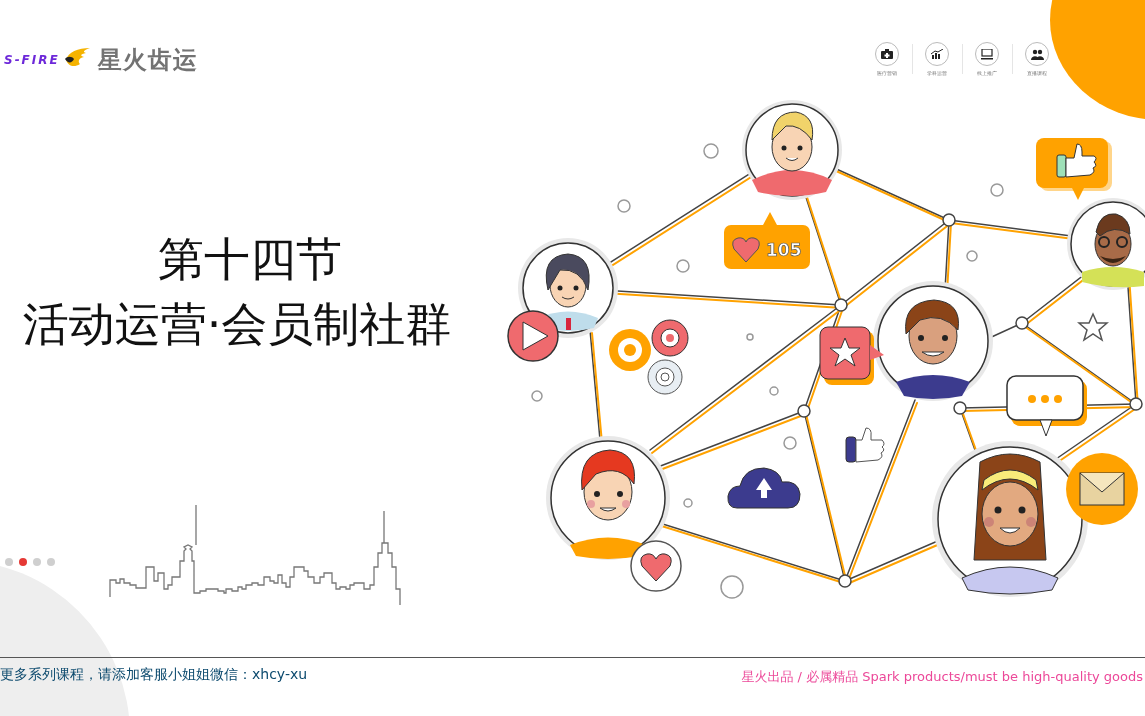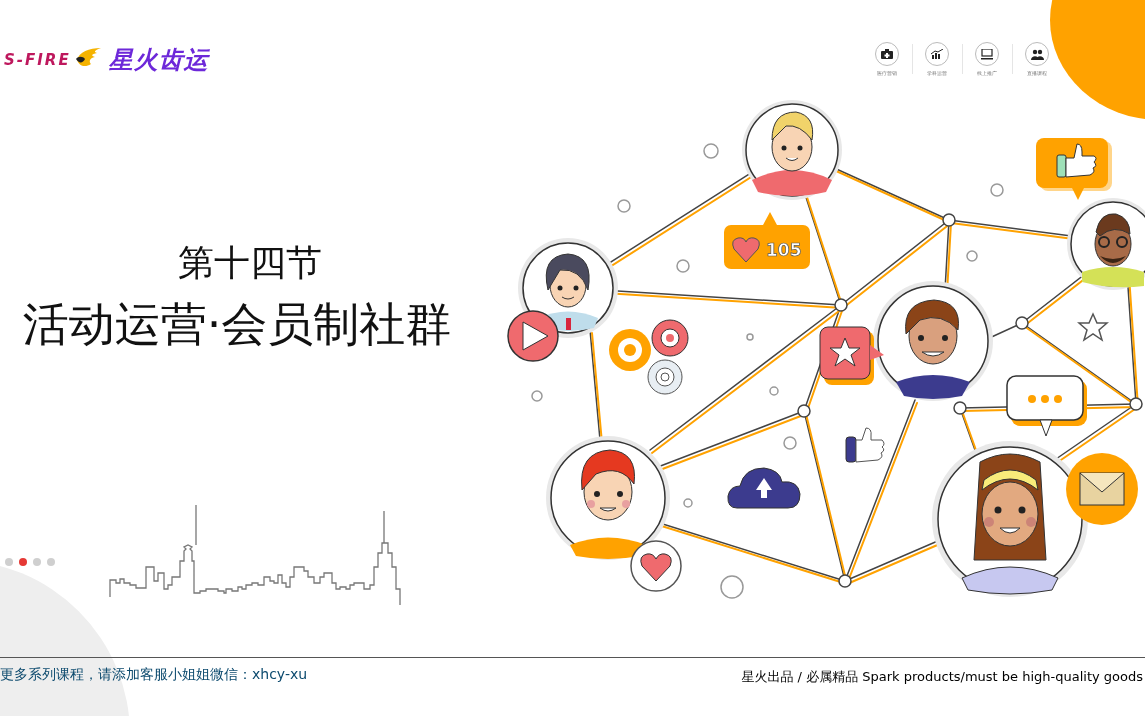--- a/index.html
+++ b/index.html
@@ -1,37 +1,37 @@
 <!DOCTYPE html>
 <html><head>
 <meta charset="utf-8">
 <style>
   html, body { margin:0; padding:0; }
   body { width:1145px; height:716px; position:relative; overflow:hidden; background:#ffffff; font-family:"DejaVu Sans", sans-serif; }
   .abs { position:absolute; }
   .orange-blob { position:absolute; left:1050px; top:-80px; width:220px; height:200px; background:#FFA200; border-radius:50%; }
   .grey-blob { position:absolute; left:-220px; top:560px; width:350px; height:350px; background:#eeeeee; border-radius:50%; }
   .logo { position:absolute; left:4px; top:44px; height:32px; display:flex; align-items:center; }
-  .logo-en { font-family:"DejaVu Sans", sans-serif; font-weight:bold; font-style:italic; font-size:15px; letter-spacing:2px; color:#be185d; }
+  .logo-en { font-family:"DejaVu Sans", sans-serif; font-weight:bold; font-style:italic; font-size:12px; letter-spacing:2px; color:#6d28d9; }
   .logo-flame { margin:0 6px 0 2px; }
-  .logo-cn { font-family:"DejaVu Sans", sans-serif; font-weight:bold; font-style:italic; font-size:24px; color:#6d28d9; letter-spacing:1px; }
+  .logo-cn { font-family:"DejaVu Sans", sans-serif; font-weight:bold; font-size:24px; color:#737373; letter-spacing:1px; }
   .header-icons { position:absolute; left:862px; top:42px; display:flex; }
   .hicon { width:50px; display:flex; flex-direction:column; align-items:center; position:relative; }
   .hicon + .hicon::before { content:""; position:absolute; left:0; top:2px; width:1px; height:30px; background:#e5e5e5; }
   .hicon .circ { width:22px; height:22px; border:1px solid #bbb; border-radius:50%; display:flex; align-items:center; justify-content:center; }
   .hicon .lbl { font-size:5px; color:#777; margin-top:4px; white-space:nowrap; }
   .title-block { position:absolute; left:0; top:234px; width:500px; text-align:center; color:#111; }
-  .title-1 { font-size:36px; line-height:58px; font-family:Liberation Sans, sans-serif; }
+  .title-1 { font-size:46px; line-height:58px; font-family:Liberation Mono, monospace; }
   .title-2 { font-size:46px; line-height:64px; font-family:"DejaVu Sans", sans-serif; margin-left:-26px; white-space:nowrap; }
   .dots { position:absolute; left:5px; top:558px; display:flex; gap:6px; }
   .dot { width:8px; height:8px; border-radius:50%; background:#cfcfcf; }
   .dot.active { background:#e53935; }
   .footer-line { position:absolute; left:0; top:657px; width:1145px; height:1px; background:#555; }
   .footer-left { position:absolute; left:0; top:666px; font-size:14px; color:#0c4a6e; white-space:nowrap; }
-  .footer-right { position:absolute; right:2px; top:668px; font-size:13px; color:#000000; white-space:nowrap; }
+  .footer-right { position:absolute; right:2px; top:668px; font-size:13px; color:#ec4899; white-space:nowrap; }
 </style>
 </head>
 <body>
 
 <div class="orange-blob"></div>
 <div class="grey-blob"></div>
 
 <div class="logo">
   <span class="logo-en">S-FIRE</span>
   <span class="logo-flame">

